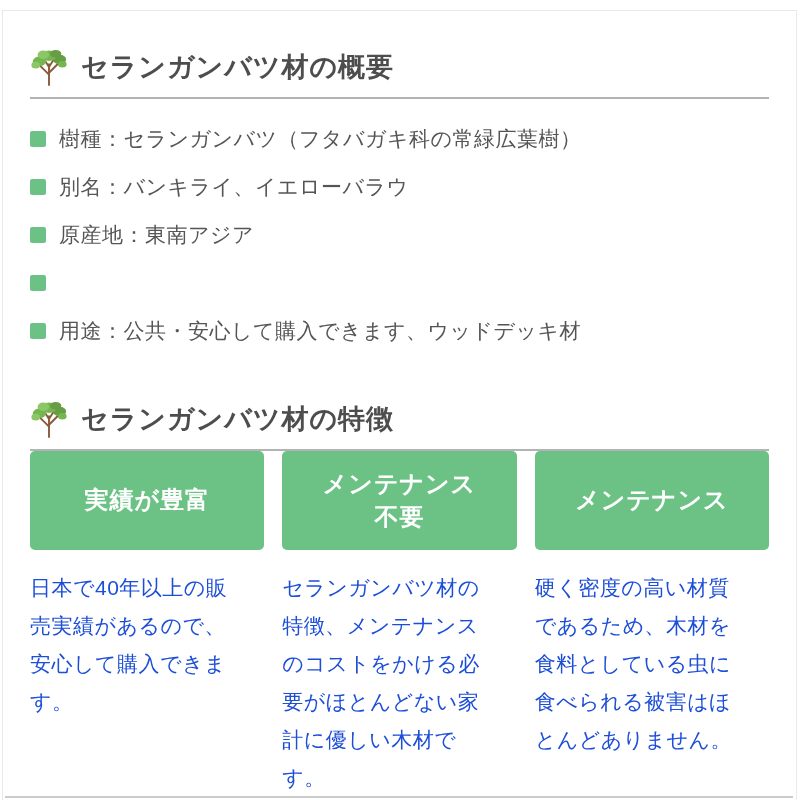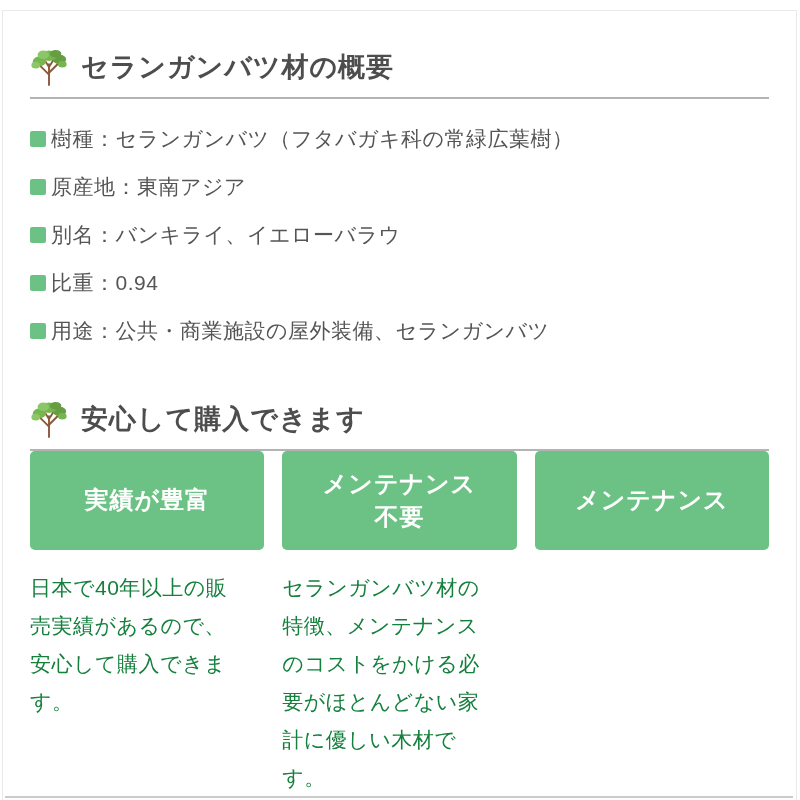--- a/index.html
+++ b/index.html
@@ -40,21 +40,21 @@
   .tree-icon { width: 38px; height: 38px; flex: none; }
 
   .spec-list {
     list-style: none;
     margin: 16px 0 0 0;
     padding: 0;
   }
   .spec-list li {
     display: flex;
     align-items: center;
-    gap: 5px;
+    gap: 13px;
     height: 48px;
     font-size: 21px;
     color: #555555;
     letter-spacing: 0.5px;
   }
   .bullet {
     width: 16px;
     height: 16px;
     background: #6cc285;
     border-radius: 2px;
@@ -78,21 +78,21 @@
     font-size: 24px;
     font-weight: bold;
     line-height: 1.35;
     white-space: pre-line;
     letter-spacing: 1px;
   }
   .feature-desc {
     margin-top: 19px;
     font-size: 21px;
     line-height: 38px;
-    color: #15803d;
+    color: #1d4ed8;
     max-width: 206px;
     letter-spacing: 0.5px;
   }
   .bottom-divider {
     position: absolute;
     left: 5px;
     right: 7px;
     top: 796px;
     height: 2px;
     background: #cbcbcb;
@@ -126,33 +126,32 @@
       <span>セランガンバツ材の概要</span>
     </h2>
 
     <ul class="spec-list">
       <li>
         <span class="bullet"></span>
         <span>樹種：セランガンバツ（フタバガキ科の常緑広葉樹）</span>
       </li>
       <li>
         <span class="bullet"></span>
+        <span>別名：バンキライ、イエローバラウ</span>
+      </li>
+      <li>
+        <span class="bullet"></span>
         <span>原産地：東南アジア</span>
       </li>
       <li>
         <span class="bullet"></span>
-        <span>別名：バンキライ、イエローバラウ</span>
       </li>
       <li>
         <span class="bullet"></span>
-        <span>比重：0.94</span>
-      </li>
-      <li>
-        <span class="bullet"></span>
-        <span>用途：公共・商業施設の屋外装備、セランガンバツ</span>
+        <span>用途：公共・安心して購入できます、ウッドデッキ材</span>
       </li>
     </ul>
 
     <h2 class="section-heading second">
       <svg class="tree-icon" viewBox="0 0 40 40">
         <g stroke="#8a5a3b" stroke-width="2" fill="none" stroke-linecap="round">
           <path d="M20 38 L20 16"></path>
           <path d="M20 27 L10 17"></path>
           <path d="M20 25 L30 15"></path>
           <path d="M20 19 L13 8"></path>
@@ -161,34 +160,35 @@
         <g>
           <ellipse cx="10" cy="13" rx="7" ry="5" fill="#74b74f"></ellipse>
           <ellipse cx="31" cy="11" rx="7" ry="5" fill="#679e44"></ellipse>
           <ellipse cx="20" cy="7" rx="8" ry="5.5" fill="#74b74f"></ellipse>
           <ellipse cx="14" cy="6" rx="6" ry="4.5" fill="#8bc766"></ellipse>
           <ellipse cx="27" cy="5" rx="6" ry="4" fill="#679e44"></ellipse>
           <ellipse cx="6" cy="17" rx="4.5" ry="3.5" fill="#8bc766"></ellipse>
           <ellipse cx="34" cy="16" rx="4.5" ry="3.5" fill="#74b74f"></ellipse>
         </g>
       </svg>
-      <span>安心して購入できます</span>
+      <span>セランガンバツ材の特徴</span>
     </h2>
 
     <div class="features-row">
       <div class="feature-col">
         <div class="feature-box">実績が豊富</div>
         <p class="feature-desc">日本で40年以上の販売実績があるので、安心して購入できます。</p>
       </div>
       <div class="feature-col">
         <div class="feature-box">メンテナンス
 不要</div>
         <p class="feature-desc">セランガンバツ材の特徴、メンテナンスのコストをかける必要がほとんどない家計に優しい木材です。</p>
       </div>
       <div class="feature-col">
         <div class="feature-box">メンテナンス</div>
+        <p class="feature-desc">硬く密度の高い材質であるため、木材を食料としている虫に食べられる被害はほとんどありません。</p>
       </div>
     </div>
 
   </div>
 </div>
 
 <div class="bottom-divider"></div>
 
 </body></html>

